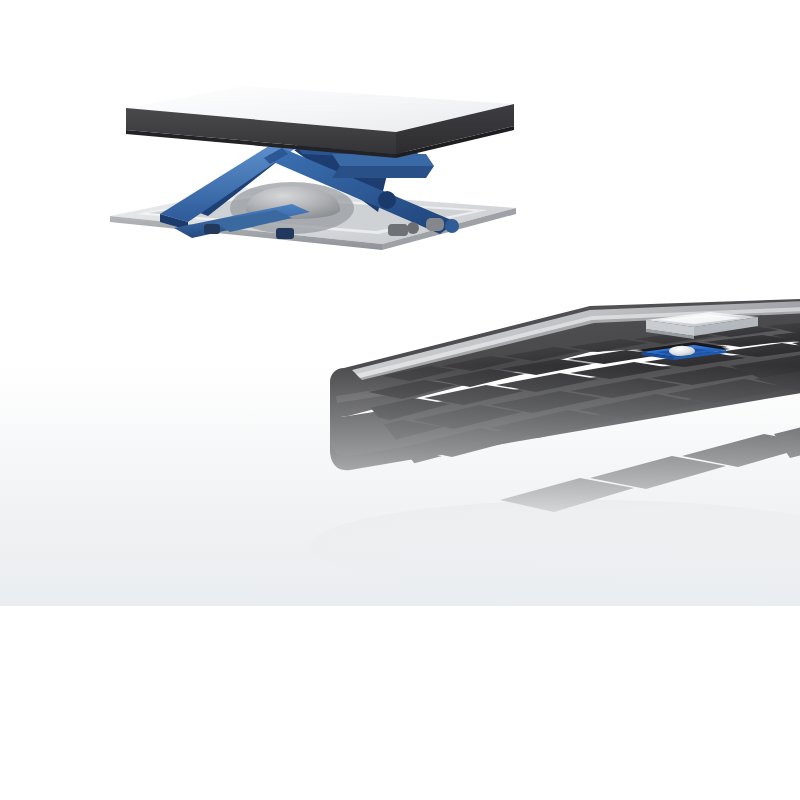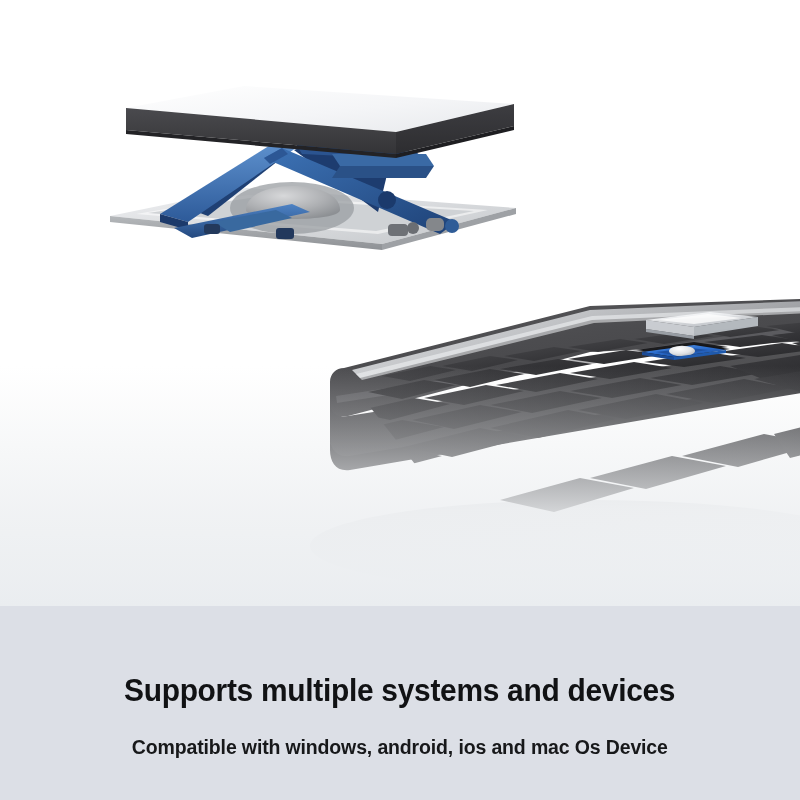--- a/index.html
+++ b/index.html
@@ -314,18 +314,14 @@
           <polygon points="356,20 404,27 404,36 356,29" fill="#dfe3e8" opacity=".85"></polygon>
           <polygon points="404,27 468,17 468,26 404,36" fill="#c7ccd2" opacity=".85"></polygon>
           <polygon points="368,20 418,14 452,18 404,24" fill="#ffffff" opacity=".75"></polygon>
           <polygon points="356,29 404,36 404,39 356,32" fill="#aeb4bb" opacity=".8"></polygon>
         </g>
 
       </svg>
     </div>
   </div>
 
-  <div class="info-banner">
-    <h1 class="banner-heading">Supports multiple systems and devices</h1>
-    <p class="banner-sub">Compatible with windows, android, ios and mac Os Device</p>
-  </div>
 
 </div>
 
 </body></html>

